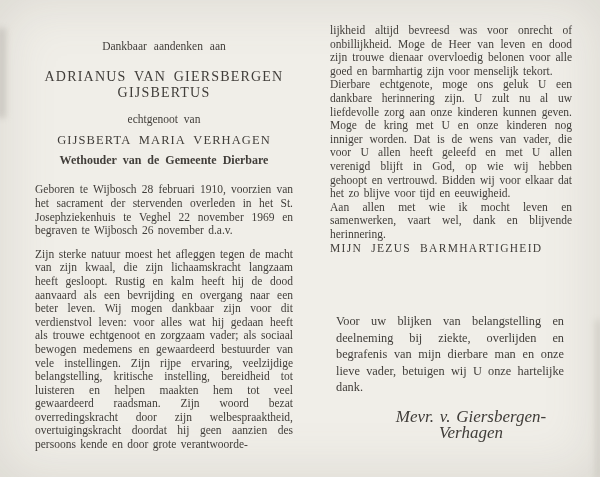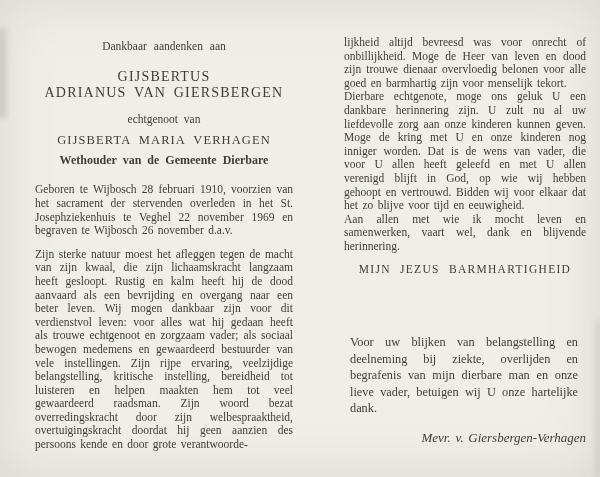--- a/index.html
+++ b/index.html
@@ -40,21 +40,21 @@
   }
   .col {
     position: absolute;
     top: 0;
     text-align: justify;
     font-size: 11.5px;
     line-height: 13.6px;
     word-spacing: 1.5px;
   }
   .col-left  { left: 35px;  width: 258px; padding-top: 40px; }
-  .col-right { left: 344px; width: 242px; padding-top: 36px; }
+  .col-right { left: 330px; width: 242px; padding-top: 24px; }
 
   .center { text-align: center; }
   p { margin: 0; }
 
   .dedication {
     font-size: 11.5px;
     word-spacing: 4px;
     margin-bottom: 15px;
   }
   .deceased-name {
@@ -79,53 +79,51 @@
   .civic-title {
     font-size: 12px;
     font-weight: bold;
     word-spacing: 3px;
     margin-bottom: 16px;
   }
   .vitals {
     margin-bottom: 10px;
   }
   .motto {
-    text-align: center;
     letter-spacing: 1.3px;
     word-spacing: 5px;
-    margin-top: 9px;
   }
   .thanks-block {
     margin-top: 58px;
     font-size: 12.3px;
     line-height: 16.5px;
     padding-left: 6px;
     padding-right: 8px;
   }
   .signature {
     margin-top: 13px;
     margin-left: 40px;
-    text-align: right;
+    text-align: center;
     font-style: italic;
-    font-size: 13px;
+    font-size: 17px;
     line-height: 16.5px;
   }
 </style>
 </head>
 <body>
 
 <div class="scan-vignette"></div>
 <div class="scan-smudge-left"></div>
 <div class="scan-edge-right"></div>
 
 <div class="col col-left">
   <p class="dedication center">Dankbaar aandenken aan</p>
   <div class="deceased-name center">
+    <div>ADRIANUS VAN GIERSBERGEN</div>
     <div>GIJSBERTUS</div>
-    <div>ADRIANUS VAN GIERSBERGEN</div>
   </div>
   <p class="spouse-intro center">echtgenoot van</p>
   <p class="spouse-name center">GIJSBERTA MARIA VERHAGEN</p>
   <p class="civic-title center">Wethouder van de Gemeente Dierbare</p>
   <p class="vitals">Geboren te Wijbosch 28 februari 1910, voorzien van het sacrament der stervenden overleden in het St. Josephziekenhuis te Veghel 22 november 1969 en begraven te Wijbosch 26 november d.a.v.</p>
   <p class="body-text">Zijn sterke natuur moest het afleggen tegen de macht van zijn kwaal, die zijn lichaamskracht langzaam heeft gesloopt. Rustig en kalm heeft hij de dood aanvaard als een bevrijding en overgang naar een beter leven. Wij mogen dankbaar zijn voor dit verdienstvol leven: voor alles wat hij gedaan heeft als trouwe echtgenoot en zorgzaam vader; als sociaal bewogen medemens en gewaardeerd bestuurder van vele instellingen. Zijn rijpe ervaring, veelzijdige belangstelling, kritische instelling, bereidheid tot luisteren en helpen maakten hem tot veel gewaardeerd raadsman. Zijn woord bezat overredingskracht door zijn welbespraaktheid, overtuigingskracht doordat hij geen aanzien des persoons kende en door grote verantwoorde-</p>
 </div>
 
 <div class="col col-right">
   <p class="body-text">lijkheid altijd bevreesd was voor onrecht of onbillijkheid. Moge de Heer van leven en dood zijn trouwe dienaar overvloedig belonen voor alle goed en barmhartig zijn voor menselijk tekort.</p>

